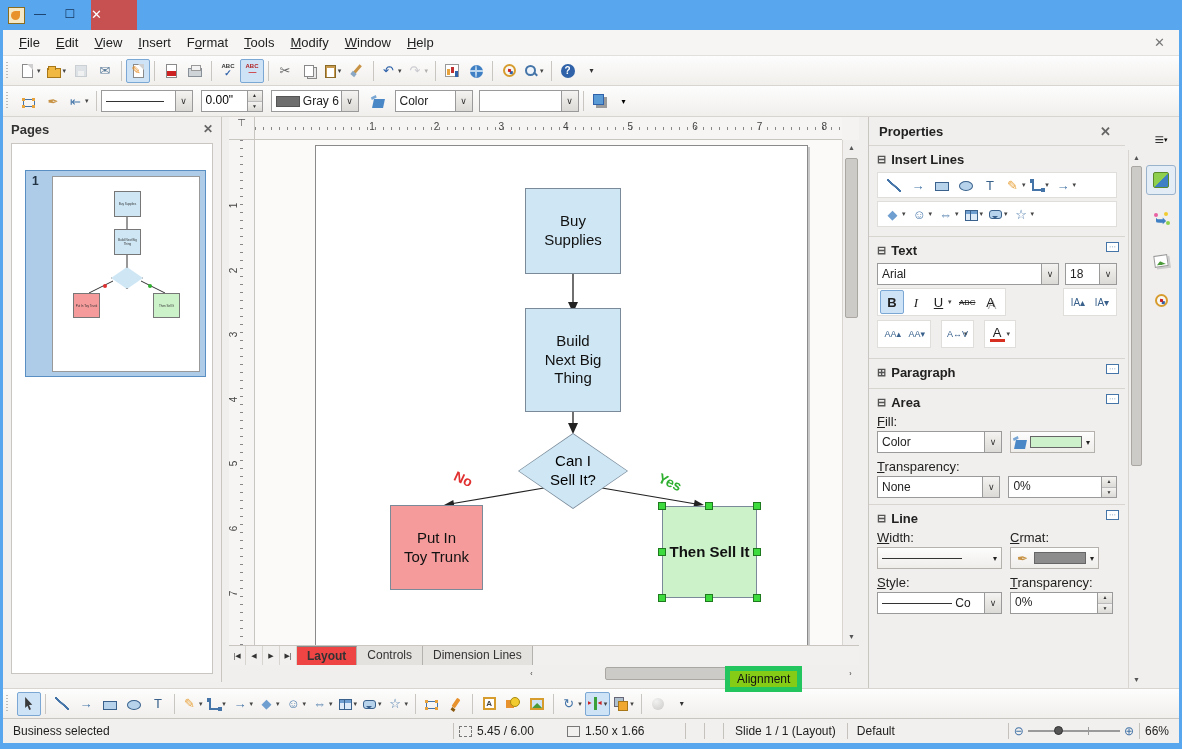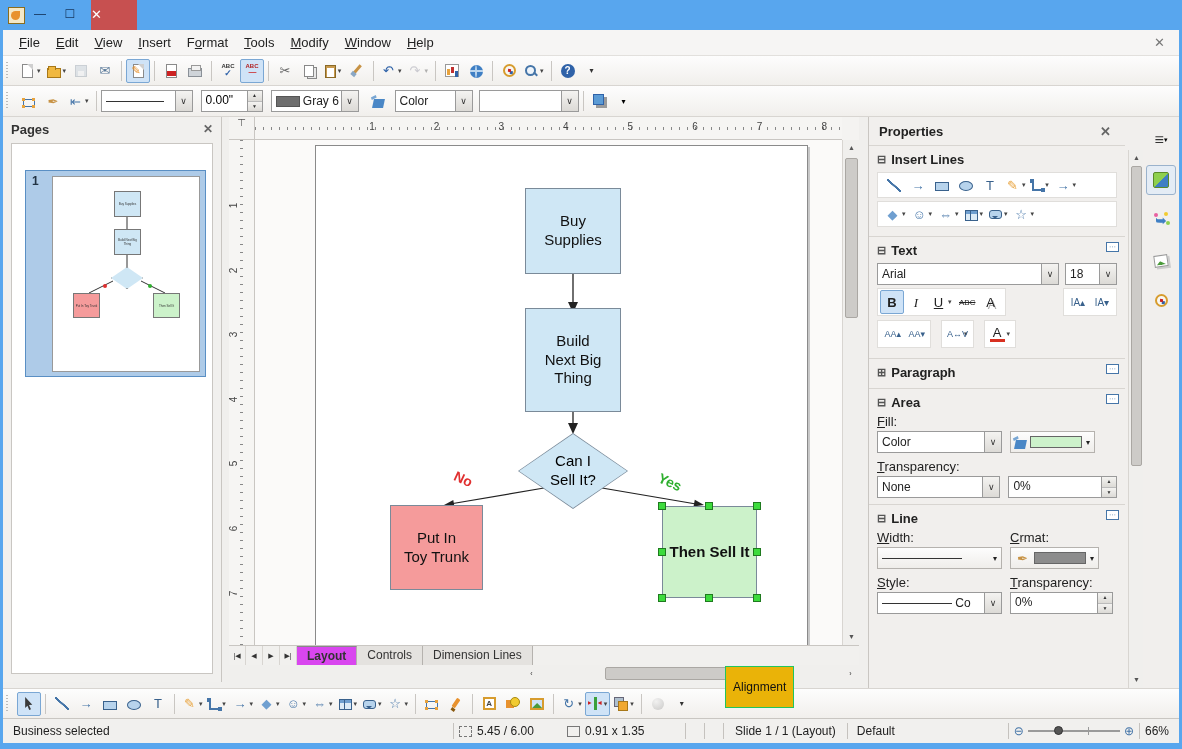--- a/index.html
+++ b/index.html
@@ -134,21 +134,21 @@
   #diamondO{position:absolute;left:202px;top:287px;width:110px;height:76px;background:#7a8a99;clip-path:polygon(50% 0,100% 50%,50% 100%,0 50%);}
   #diamondI{position:absolute;left:1px;top:1px;right:1px;bottom:1px;clip-path:polygon(50% 0,100% 50%,50% 100%,0 50%);display:flex;align-items:center;justify-content:center;text-align:center;font-size:15px;line-height:1.25;}
   .rotlab{position:absolute;font-size:14px;font-weight:bold;transform:rotate(25deg);}
   .handle{position:absolute;width:8px;height:8px;background:#3ddb3d;border:1px solid #1f7a1f;}
   #vscroll{position:absolute;right:0;top:23px;width:17px;bottom:37px;background:#f0efed;border-left:1px solid #d8d5d1;}
   .sarrow{position:absolute;left:0;width:17px;height:16px;font-size:7px;color:#555;text-align:center;line-height:16px;background:#f0efed;}
   #vthumb{position:absolute;left:2px;top:18px;width:13px;height:160px;background:#cdcbc8;border:1px solid #aaa7a3;border-radius:2px;}
   #tabsrow{position:absolute;left:0;bottom:17px;right:0;height:20px;background:#f1f0ee;border-top:1px solid #c9c6c2;display:flex;align-items:stretch;font-size:12px;}
   .navb{width:17px;border-right:1px solid #d8d5d1;text-align:center;font-size:7px;line-height:19px;color:#333;}
   .tab{padding:2px 10px;border-right:1px solid #b5b2ae;background:#e4e2df;color:#333;}
-  .tab.active{background:#d946ef;font-weight:bold;border-top:1px solid #888;}
+  .tab.active{background:#ef4444;font-weight:bold;border-top:1px solid #888;}
   #hscroll2{position:absolute;left:0;bottom:0;right:0;height:17px;background:#f0efed;display:flex;align-items:center;}
   #hthumb{position:absolute;left:376px;width:125px;top:2px;height:13px;background:#cdcbc8;border:1px solid #aaa7a3;border-radius:2px;}
   
   #deck{position:absolute;left:865px;top:117px;width:275px;height:571px;background:#f1efed;border-left:1px solid #c9c6c2;font-size:13px;color:#222;}
   #deckhead{height:28px;display:flex;align-items:center;padding:0 10px;font-weight:bold;}
   #deckhead .x{margin-left:auto;margin-right:22px;color:#666;}
   .sect{border-top:1px solid #d8d5d1;padding:3px 8px 6px 8px;position:relative;width:256px;}
   .secthead{display:flex;align-items:center;font-weight:bold;height:20px;}
   .secthead .pm{font-size:11px;color:#555;margin-right:5px;}
   .launcher{position:absolute;right:6px;top:5px;width:13px;height:10px;border:1px solid #4575a8;background:#fff;font-size:7px;line-height:8px;text-align:center;color:#4575a8;}
@@ -162,21 +162,21 @@
   .sbtab.sel{border-color:#9ab2cc;background:#e4ecf5;}
   
   #drawbar{position:absolute;left:0;top:688px;width:1176px;height:30px;background:linear-gradient(#fdfdfd,#f1efec);border-top:1px solid #d8d5d1;display:flex;align-items:center;}
   #statusbar{position:absolute;left:0;top:718px;width:1176px;height:25px;background:#f1f0ee;border-top:1px solid #c9c6c2;display:flex;align-items:center;font-size:12px;color:#222;}
   .sdiv{width:1px;height:16px;background:#c5c2be;margin:0 5px;}
   .sicon{width:13px;height:11px;border:1px dashed #777;margin-right:5px;}
   #zoomslider{display:flex;align-items:center;gap:4px;color:#4575a8;}
   #ztrack{position:relative;width:92px;height:2px;background:#9a9a9a;}
   #ztrack i{position:absolute;top:-3px;width:1px;height:8px;background:#9a9a9a;}
   #zknob{position:absolute;left:26px;top:-4px;width:9px;height:9px;border-radius:50%;background:#555;border:1px solid #333;}
-  #tooltip{position:absolute;left:722px;top:666px;background:#eab308;border:1px solid #22c55e;font-size:12px;padding:13px 7px;color:#111;z-index:50;}
+  #tooltip{position:absolute;left:722px;top:666px;background:#84cc16;border:5px solid #22c55e;font-size:12px;padding:1px 7px;color:#111;z-index:50;}
 </style>
 </head>
 <body>
 
 <div id="win">
 
   <div id="titlebar">
     <div id="appicon"></div>
     <div class="winbtn">—</div>
     <div class="winbtn">☐</div>
@@ -783,21 +783,21 @@
     </div>
 
   <div id="tooltip">Alignment</div>
 
   <div id="statusbar">
     <span style="margin-left:10px">Business selected</span>
     <span class="sdiv" style="margin-left:auto"></span>
     <span class="sicon"></span>
     <span style="width:90px">5.45 / 6.00</span>
     <span class="sicon" style="border-style:solid"></span>
-    <span style="width:95px">0.91 x 1.35</span>
+    <span style="width:95px">1.50 x 1.66</span>
     <span class="sdiv"></span>
       <span style="width:8px"></span>
       <span class="sdiv"></span>
       <span style="width:8px"></span>
       <span class="sdiv"></span>
     <span style="padding:0 6px">Slide 1 / 1 (Layout)</span>
     <span class="sdiv"></span>
     <span style="width:150px;padding-left:4px">Default</span>
     <span class="sdiv"></span>
     <div id="zoomslider">

